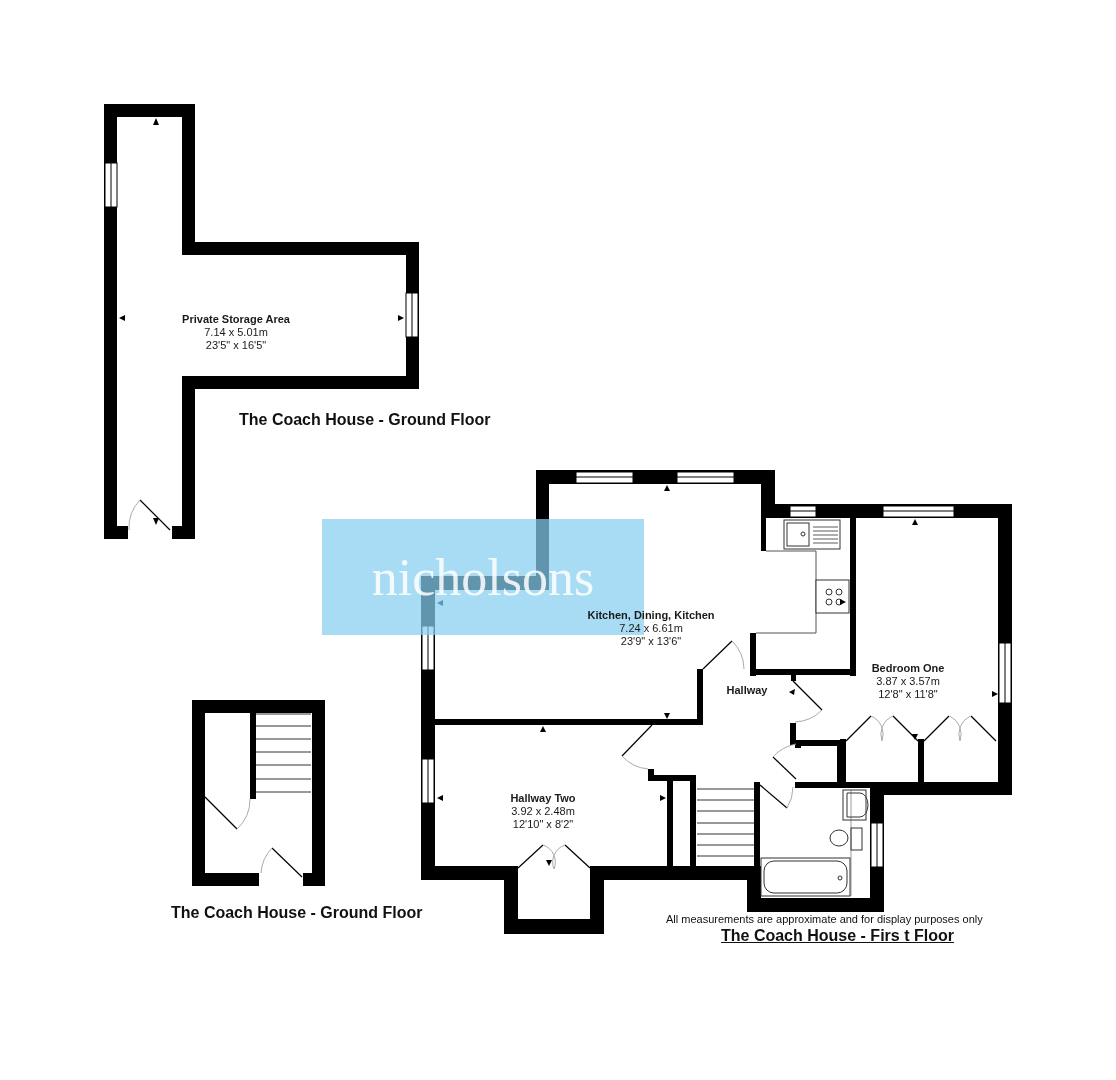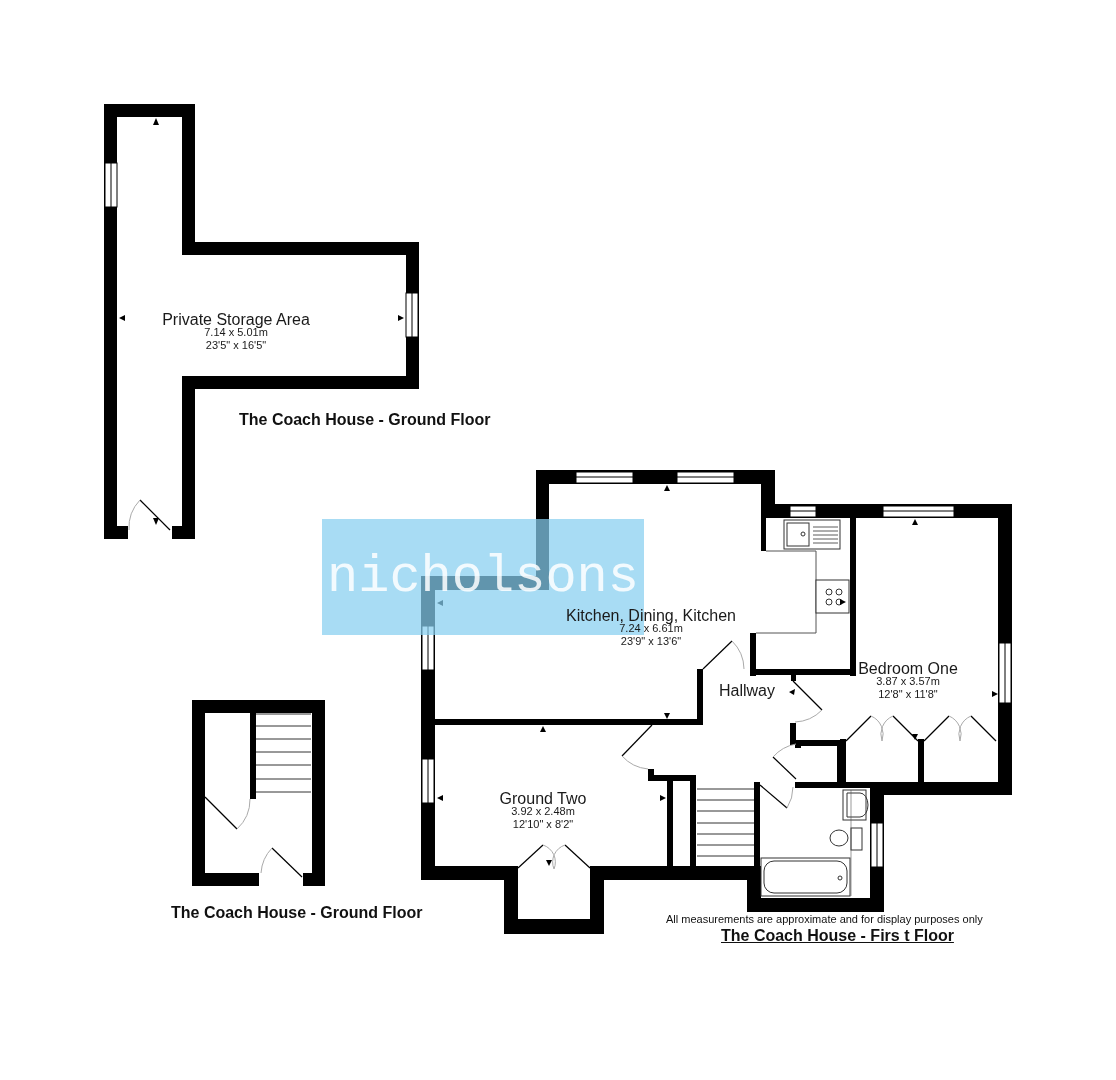--- a/index.html
+++ b/index.html
@@ -1,27 +1,27 @@
 <!DOCTYPE html>
 <html><head>
 <meta charset="utf-8">
 <style>
   html, body { margin: 0; padding: 0; background: #ffffff; }
   body { width: 1116px; height: 1080px; position: relative; overflow: hidden;
          font-family: "Liberation Sans", sans-serif; }
   svg { position: absolute; left: 0; top: 0; }
   .label { position: absolute; text-align: center; color: #1a1a1a; line-height: 13px; font-size: 11px; }
-  .label .name { font-weight: normal; font-size: 16px; }
+  .label .name { font-weight: bold; font-size: 11px; }
   .label .dim { font-size: 11px; }
   .caption { position: absolute; font-weight: bold; font-size: 16px; color: #111; white-space: nowrap; }
   .note { position: absolute; font-size: 11px; color: #111; white-space: nowrap; }
   .watermark { position: absolute; left: 322px; top: 519px; width: 322px; height: 116px;
                background: rgba(135, 206, 240, 0.72); display: flex; align-items: center;
                justify-content: center; color: rgba(255,255,255,0.85);
-               font-family: Liberation Mono, monospace; font-size: 52px; font-weight: 200;
+               font-family: Liberation Serif, serif; font-size: 52px; font-weight: 200;
                letter-spacing: 0px; padding-top: 0px; box-sizing: border-box; }
 </style>
 </head>
 <body>
 
 <svg width="1116" height="1080" viewBox="0 0 1116 1080">
 
   <g>
     <path fill="#000" fill-rule="evenodd" d="
       M104,104 L195,104 L195,242 L419,242 L419,389 L195,389 L195,539 L172,539 L172,526 L182,526 L182,376 L406,376 L406,255 L182,255 L182,117 L117,117 L117,526 L128,526 L128,539 L104,539 Z"></path>
@@ -220,21 +220,21 @@
   <div class="dim">23'9" x 13'6"</div>
 </div>
 
 <div class="label" style="left:858px; top:662px; width:100px;">
   <div class="name">Bedroom One</div>
   <div class="dim">3.87 x 3.57m</div>
   <div class="dim">12'8" x 11'8"</div>
 </div>
 
 <div class="label" style="left:493px; top:792px; width:100px;">
-  <div class="name">Ground Two</div>
+  <div class="name">Hallway Two</div>
   <div class="dim">3.92 x 2.48m</div>
   <div class="dim">12'10" x 8'2"</div>
 </div>
 
 <div class="label" style="left:712px; top:684px; width:70px;">
   <div class="name">Hallway</div>
 </div>
 
 <div class="caption" style="left:239px; top:411px;">The Coach House - Ground Floor</div>
 <div class="caption" style="left:171px; top:904px;">The Coach House - Ground Floor</div>

